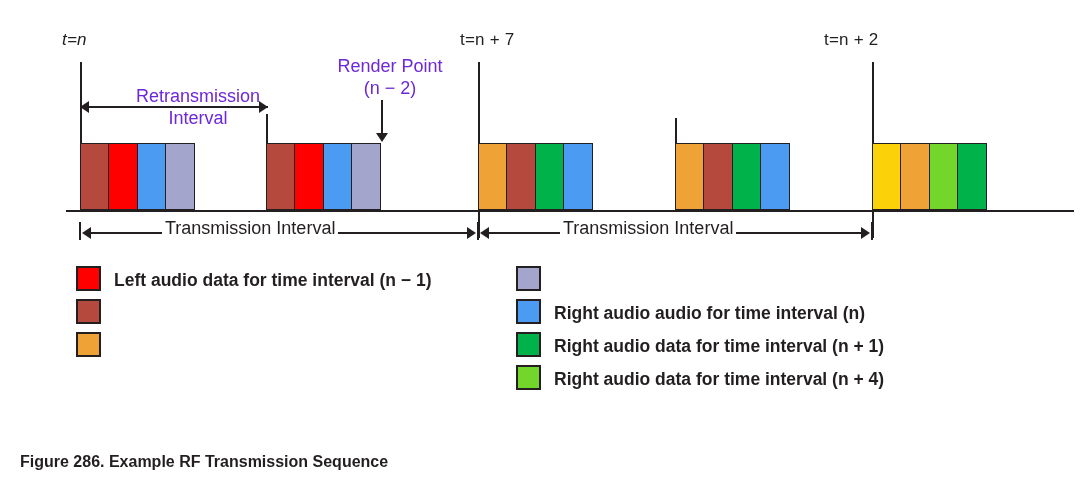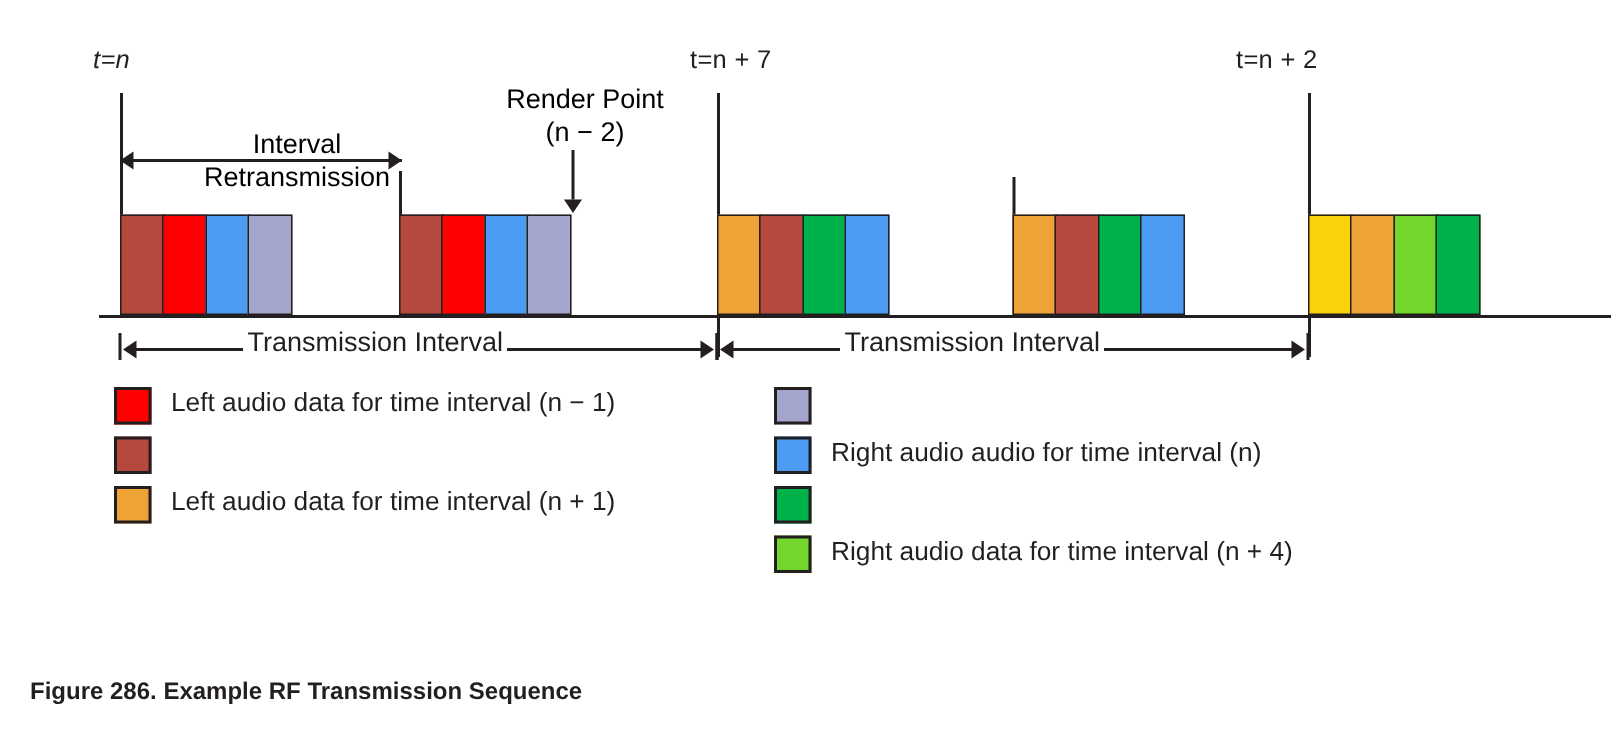--- a/index.html
+++ b/index.html
@@ -61,21 +61,21 @@
     margin-right: -1.6px;
   }
 
   
   .annot {
     position: absolute;
     font-size: 18px;
     line-height: 22px;
     text-align: center;
     white-space: nowrap;
-    color: #000000;
+    color: #6d28d9;
   }
 
   
   .measure {
     position: absolute;
     height: 12px;
   }
   .measure .bar {
     position: absolute;
     top: 5px;
@@ -128,22 +128,23 @@
     position: absolute; top: -4px; width: 1.8px; height: 18px; background: #231f20;
   }
 
   
   .legend { position: absolute; left: 76px; top: 258px; width: 940px; }
   .legend-col { position: absolute; top: 0; }
   .legend-col.left  { left: 0;   }
   .legend-col.right { left: 440px; }
   .legend-item {
     display: flex;
-    align-items: flex-start;
+    align-items: flex-end;
     height: 33px;
+    font-weight: bold;
   }
   .swatch {
     width: 25px; height: 25px;
     box-sizing: border-box;
     border: 2px solid #231f20;
     flex: 0 0 auto;
   }
   .legend-text {
     margin-left: 13px;
     font-size: 17.5px;
@@ -170,22 +171,22 @@
   <div class="time-label" style="left:460px; top:30px;">t=n + 7</div>
   <div class="time-label" style="left:824px; top:30px;">t=n + 2</div>
 
   <div class="vline" style="left:80px;  top:62px;  height:150px;"></div>
   <div class="vline" style="left:266px; top:114px; height:98px;"></div>
   <div class="vline" style="left:478px; top:62px;  height:176px;"></div>
   <div class="vline" style="left:675px; top:118px; height:94px;"></div>
   <div class="vline" style="left:872px; top:62px;  height:176px;"></div>
 
   <div class="annot" style="left:98px; top:85px; width:200px;">
+    <div>Retransmission</div>
     <div>Interval</div>
-    <div>Retransmission</div>
   </div>
   <div class="measure" style="left:80px; top:101px; width:188px;">
     <div class="bar" style="left:0; right:0;"></div>
     <div class="arrowhead left"></div>
     <div class="arrowhead right"></div>
   </div>
 
   <div class="annot" style="left:300px; top:55px; width:180px;">
     <div>Render Point</div>
     <div>(n − 2)</div>
@@ -252,33 +253,33 @@
     <div class="legend-col left" id="legend-left">
         <div class="legend-item">
           <div class="swatch" style="background: rgb(255, 0, 0);"></div>
           <div class="legend-text">Left audio data for time interval (n − 1)</div>
         </div>
         <div class="legend-item">
           <div class="swatch" style="background: rgb(181, 73, 62);"></div>
         </div>
         <div class="legend-item">
           <div class="swatch" style="background: rgb(239, 162, 54);"></div>
-          <div class="legend-text">Left audio data for time interval (n + 1)</div>
         </div>
       </div>
     <div class="legend-col right" id="legend-right">
         <div class="legend-item">
           <div class="swatch" style="background: rgb(163, 165, 205);"></div>
         </div>
         <div class="legend-item">
           <div class="swatch" style="background: rgb(75, 155, 242);"></div>
           <div class="legend-text">Right audio audio for time interval (n)</div>
         </div>
         <div class="legend-item">
           <div class="swatch" style="background: rgb(0, 178, 74);"></div>
+          <div class="legend-text">Right audio data for time interval (n + 1)</div>
         </div>
         <div class="legend-item">
           <div class="swatch" style="background: rgb(115, 214, 43);"></div>
           <div class="legend-text">Right audio data for time interval (n + 4)</div>
         </div>
       </div>
   </div>
 
   <div class="caption">Figure 286. Example RF Transmission Sequence</div>
 

